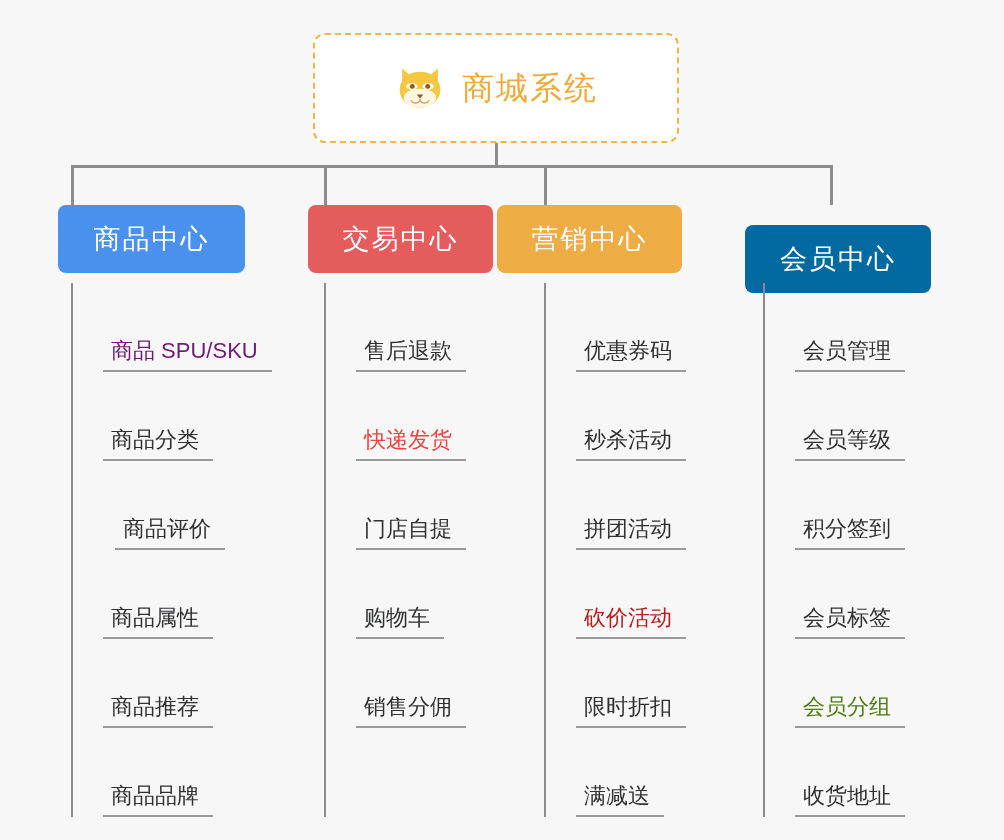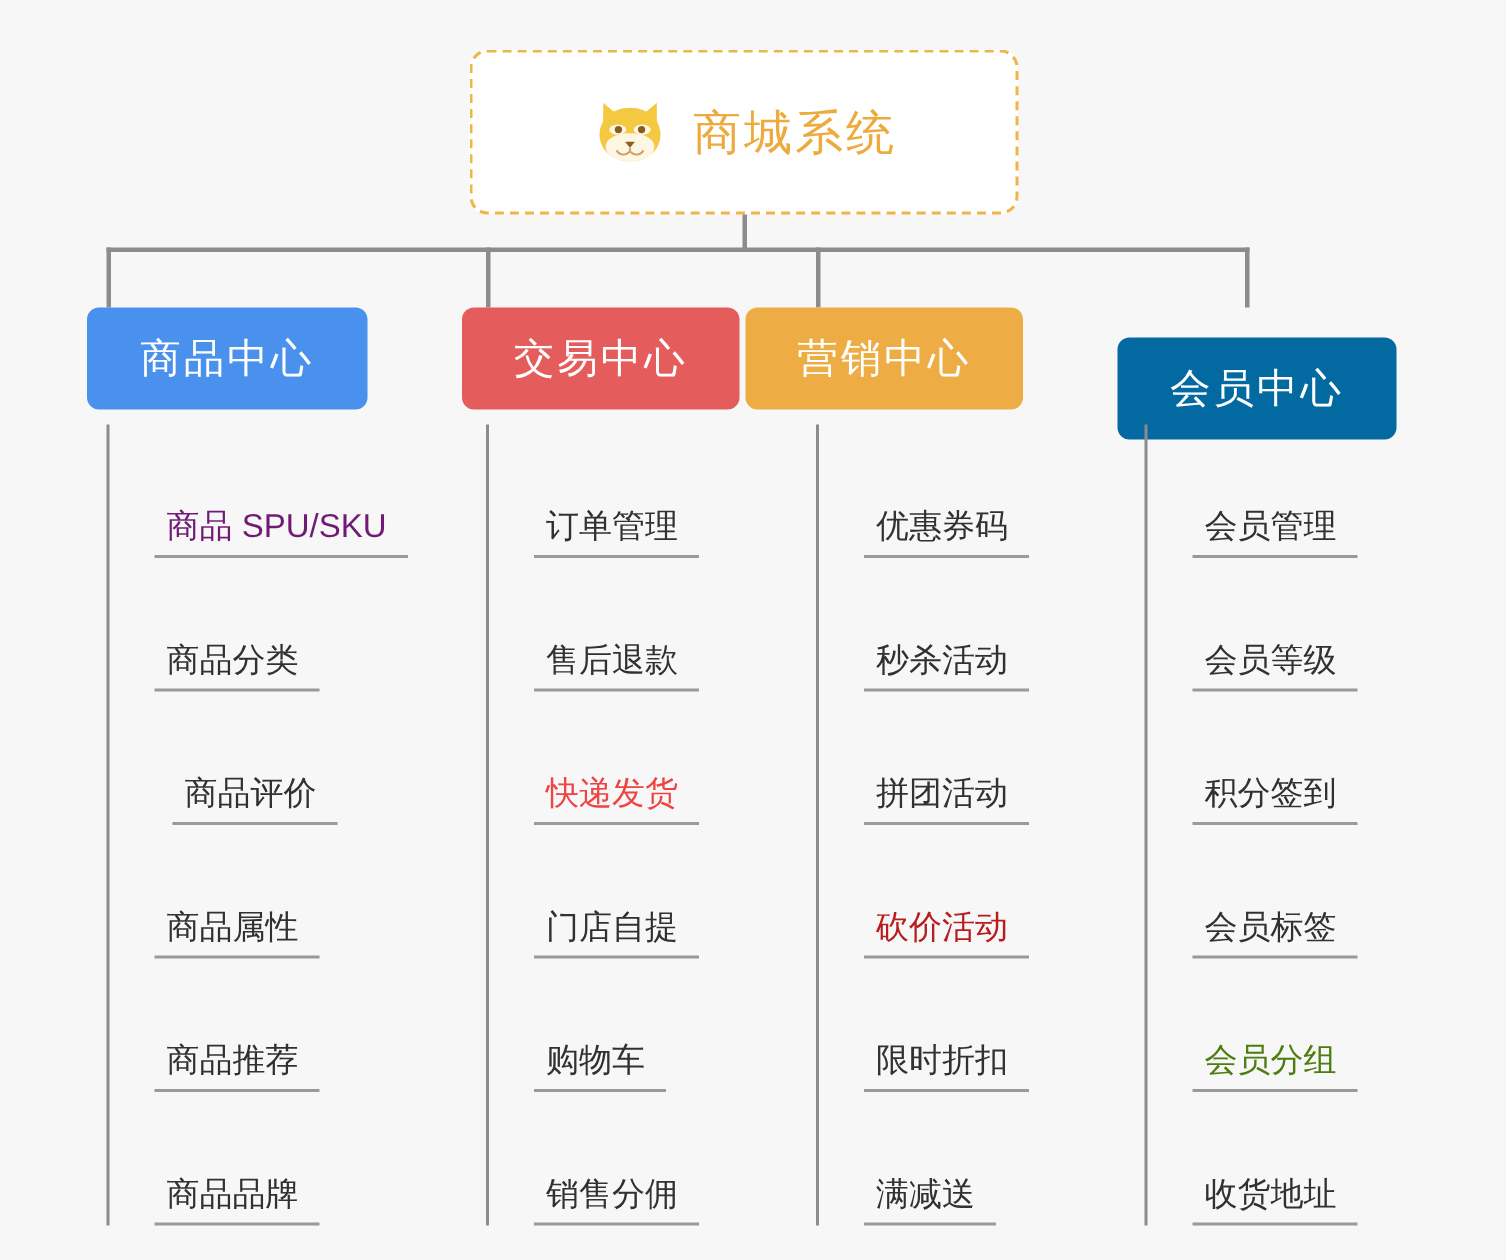--- a/index.html
+++ b/index.html
@@ -147,23 +147,20 @@
         <span class="leaf-label" style="color: rgb(48, 49, 51);">商品推荐</span>
       </div>
     <div class="leaf">
         <span class="leaf-label" style="color: rgb(48, 49, 51);">商品品牌</span>
       </div>
   </div>
 
   <div class="column" style="left:324px;">
     <div class="trunk" style="height: 534px; background-color: rgb(140, 140, 140);"></div>
     <div class="leaf">
-        <span class="leaf-label" style="color: rgb(48, 49, 51);">订单管理</span>
-      </div>
-    <div class="leaf">
         <span class="leaf-label" style="color: rgb(48, 49, 51);">售后退款</span>
       </div>
     <div class="leaf">
         <span class="leaf-label" style="color: #ef4444;">快递发货</span>
       </div>
     <div class="leaf">
         <span class="leaf-label" style="color: rgb(48, 49, 51);">门店自提</span>
       </div>
     <div class="leaf">
         <span class="leaf-label" style="color: rgb(48, 49, 51);">购物车</span>

